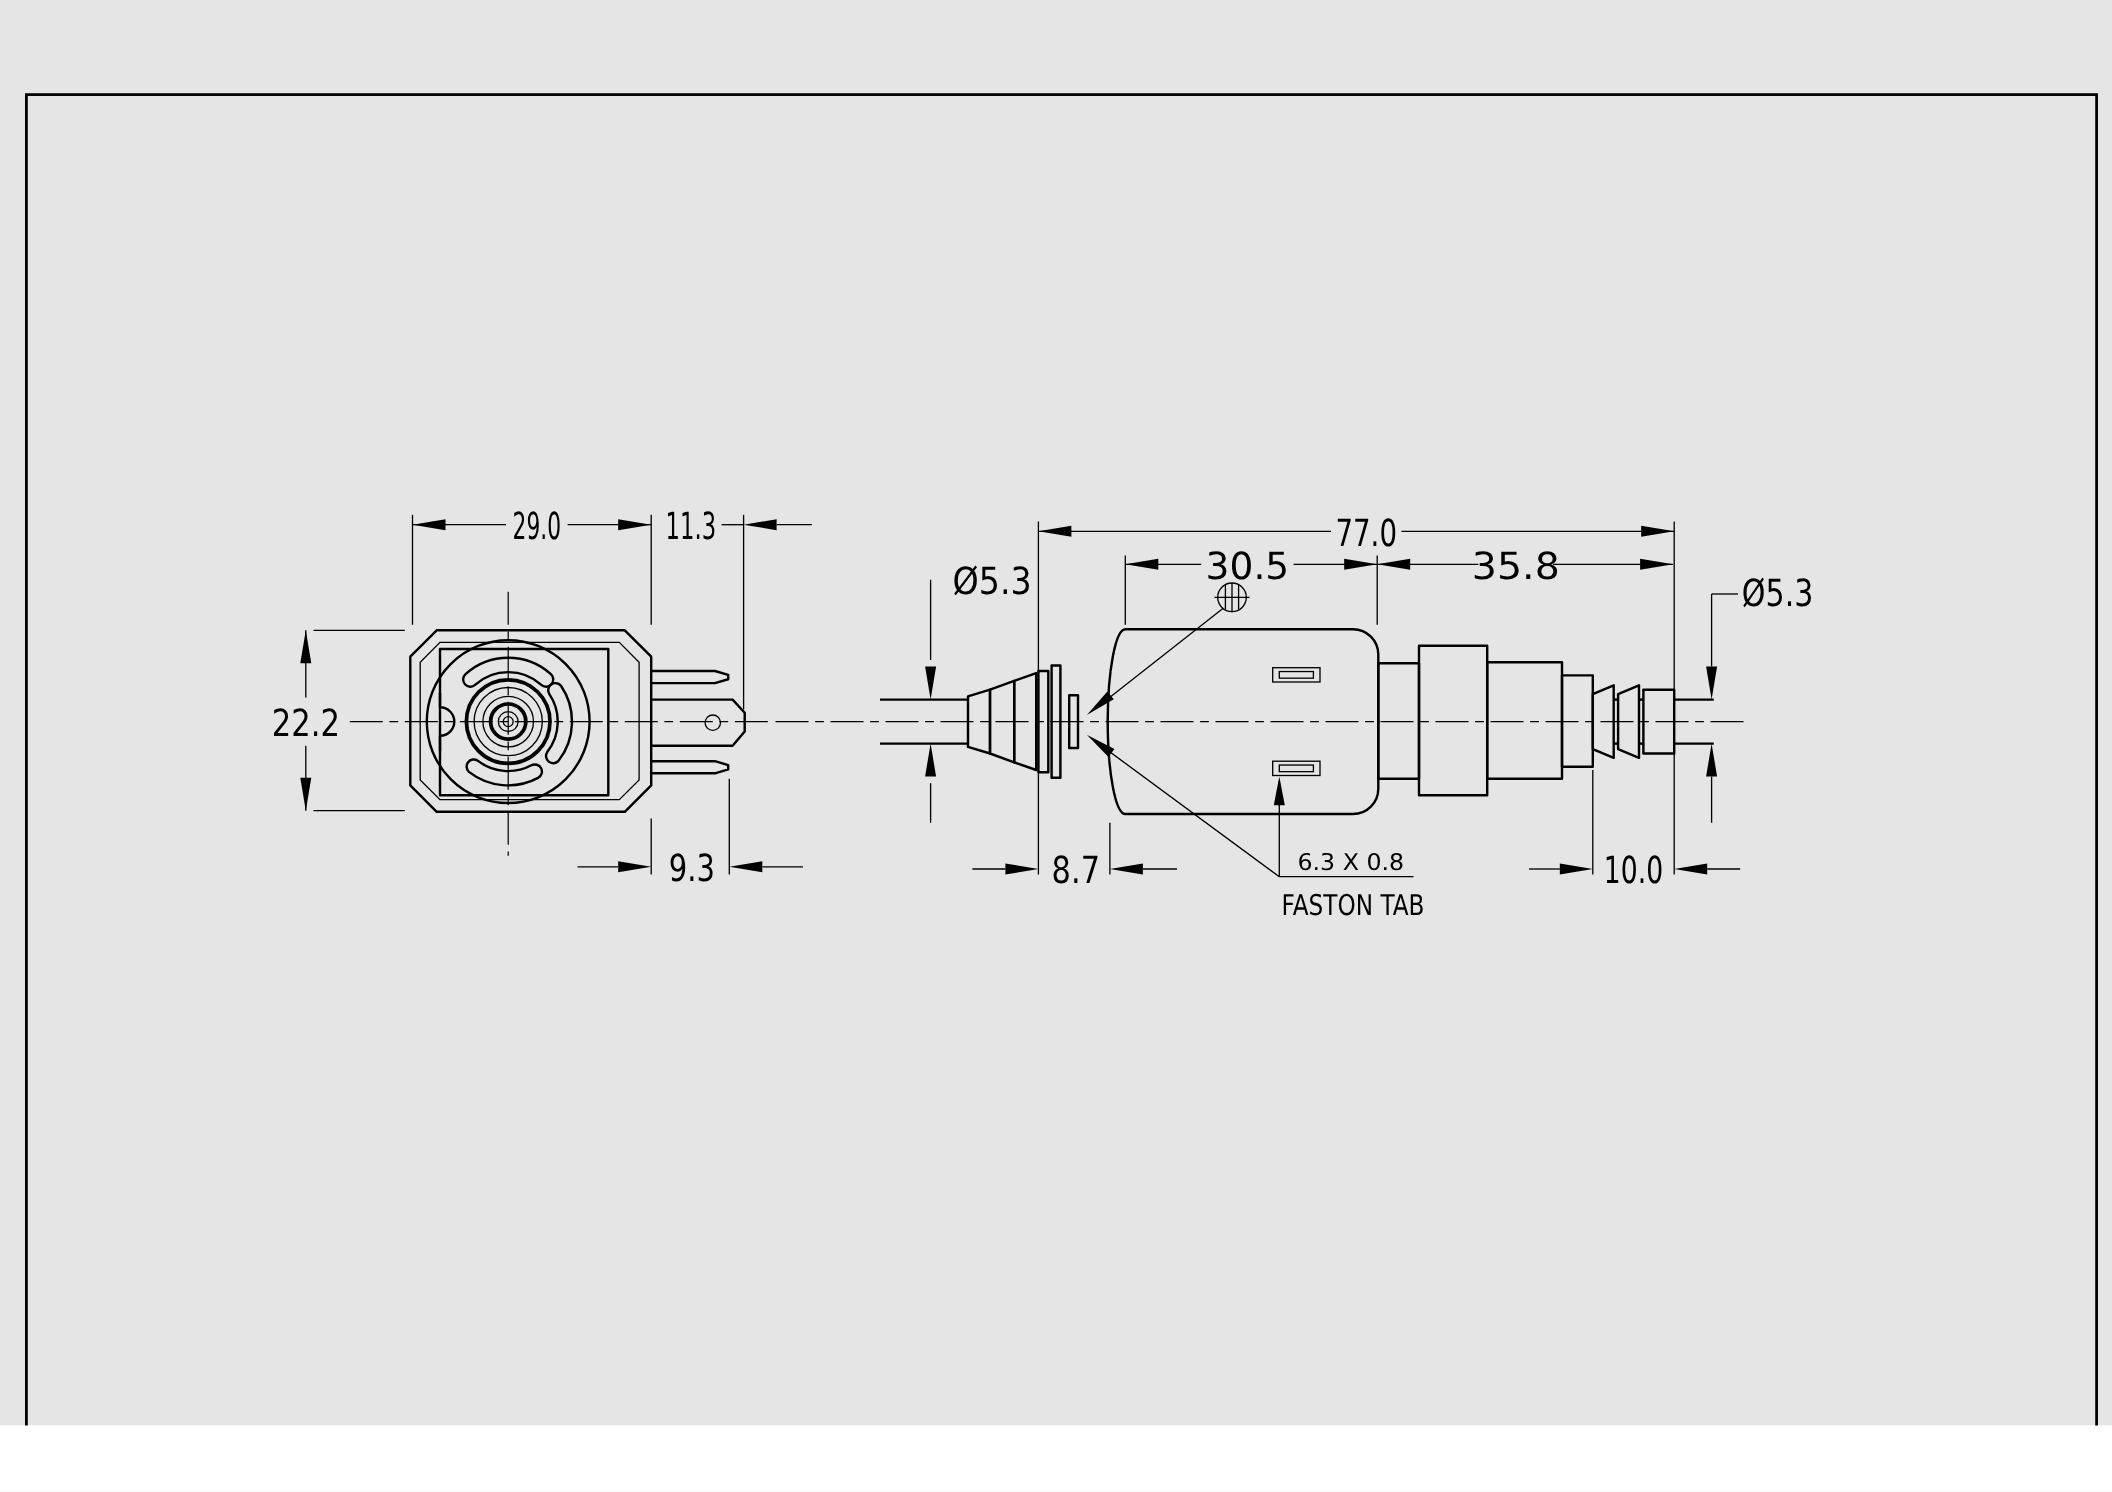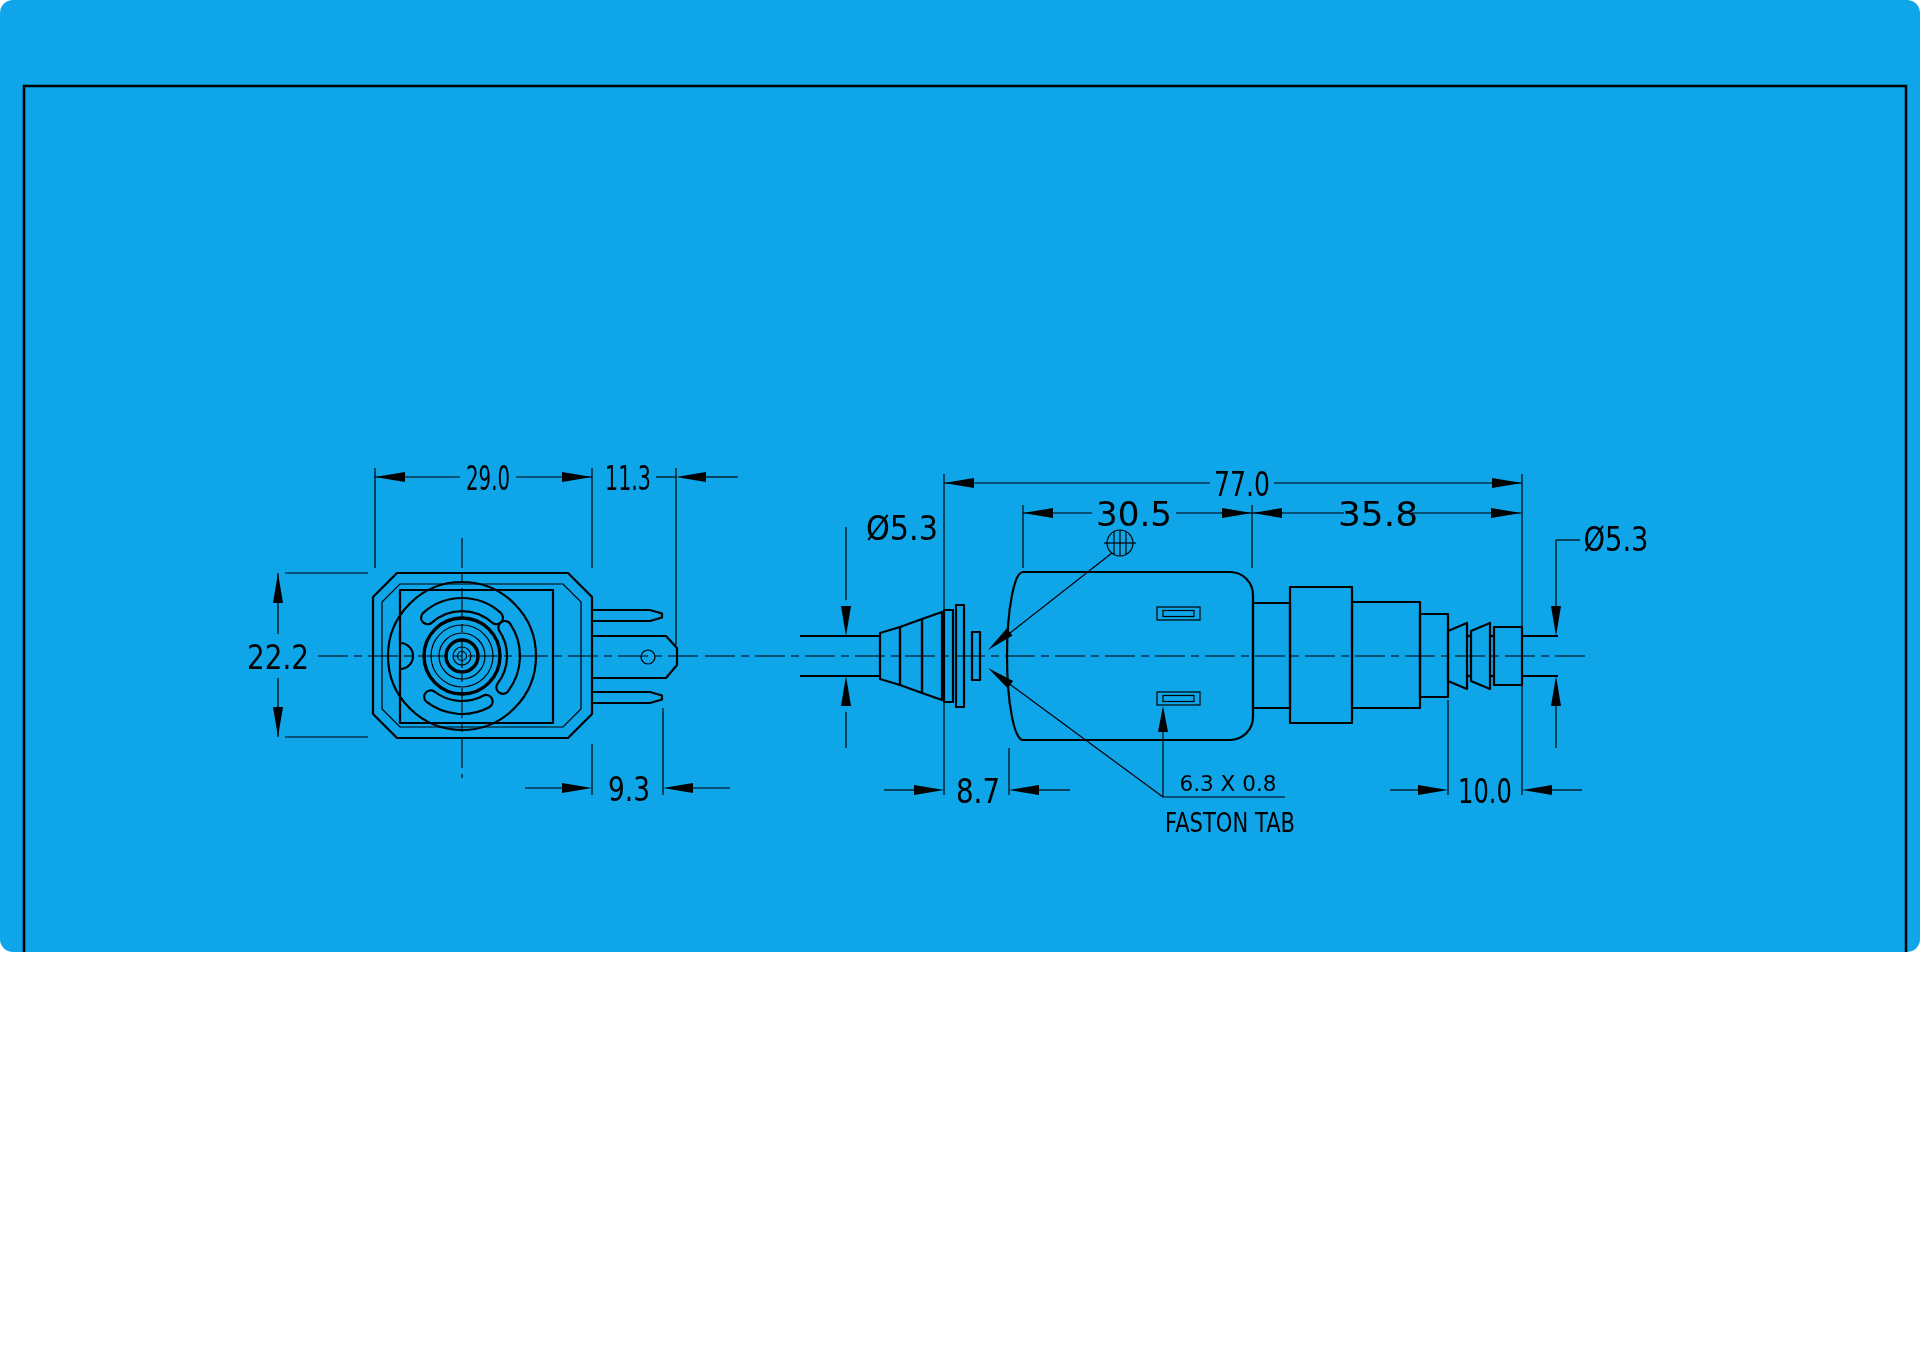--- a/index.html
+++ b/index.html
@@ -1,17 +1,17 @@
 <!DOCTYPE html>
 <html><head>
 <meta charset="utf-8">
 <style>
   html,body{margin:0;padding:0;background:#ffffff;}
-  .sheet{width:1920px;height:952px;position:relative;background:#0ea5e9;
-         font-family:"DejaVu Sans",sans-serif;border-radius:13px;}
+  .sheet{width:1920px;height:1296px;position:relative;background:#e5e5e5;
+         font-family:"DejaVu Sans",sans-serif;}
   svg{display:block}
   svg text{fill:#000;font-family:"DejaVu Sans",sans-serif;}
   .obj{stroke:#000;stroke-width:2.2;fill:none;stroke-linejoin:round;}
   .obj-thick{stroke:#000;stroke-width:3.4;fill:none;}
   .thin{stroke:#000;stroke-width:1.2;fill:none;}
   .cl{stroke:#000;stroke-width:1.1;fill:none;stroke-dasharray:30 6 8 6;}
   .arr{fill:#000;stroke:none;}
   .dimtxt{font-size:34px;}
   .smalltxt{font-size:21px;}
   .captxt{font-size:26px;}

